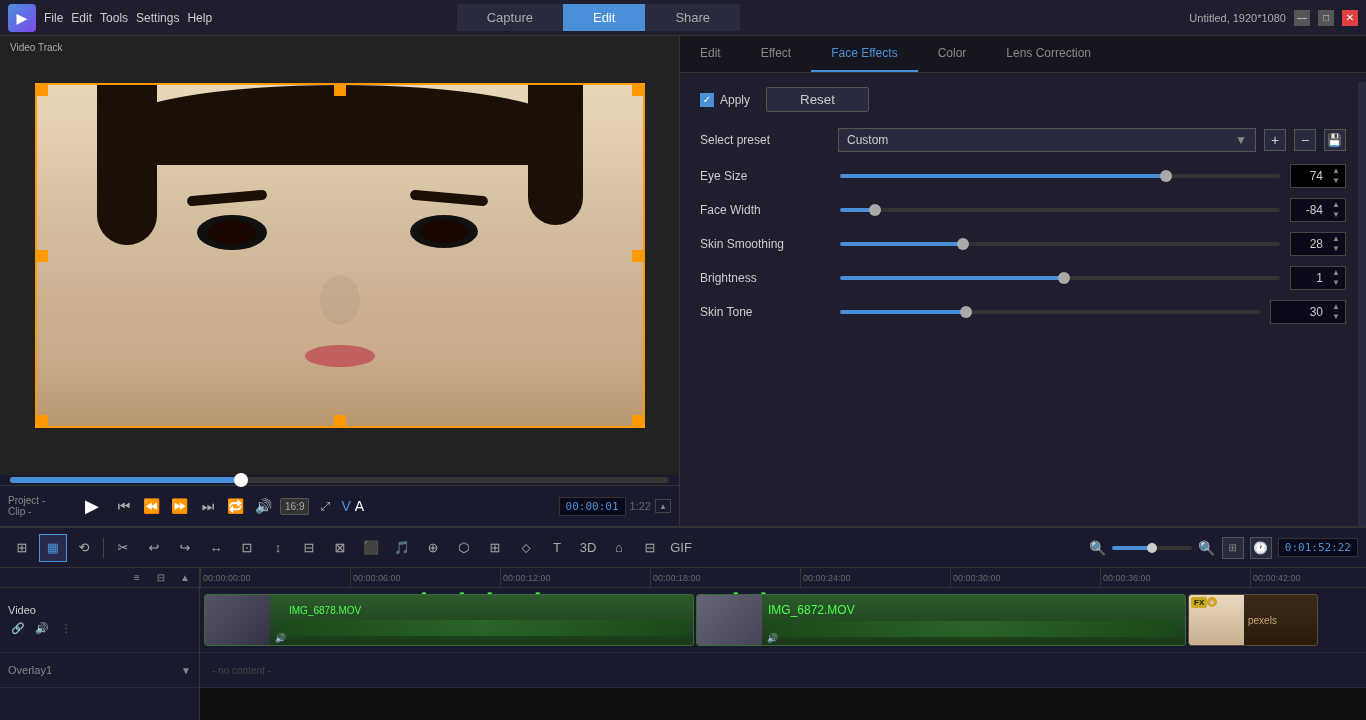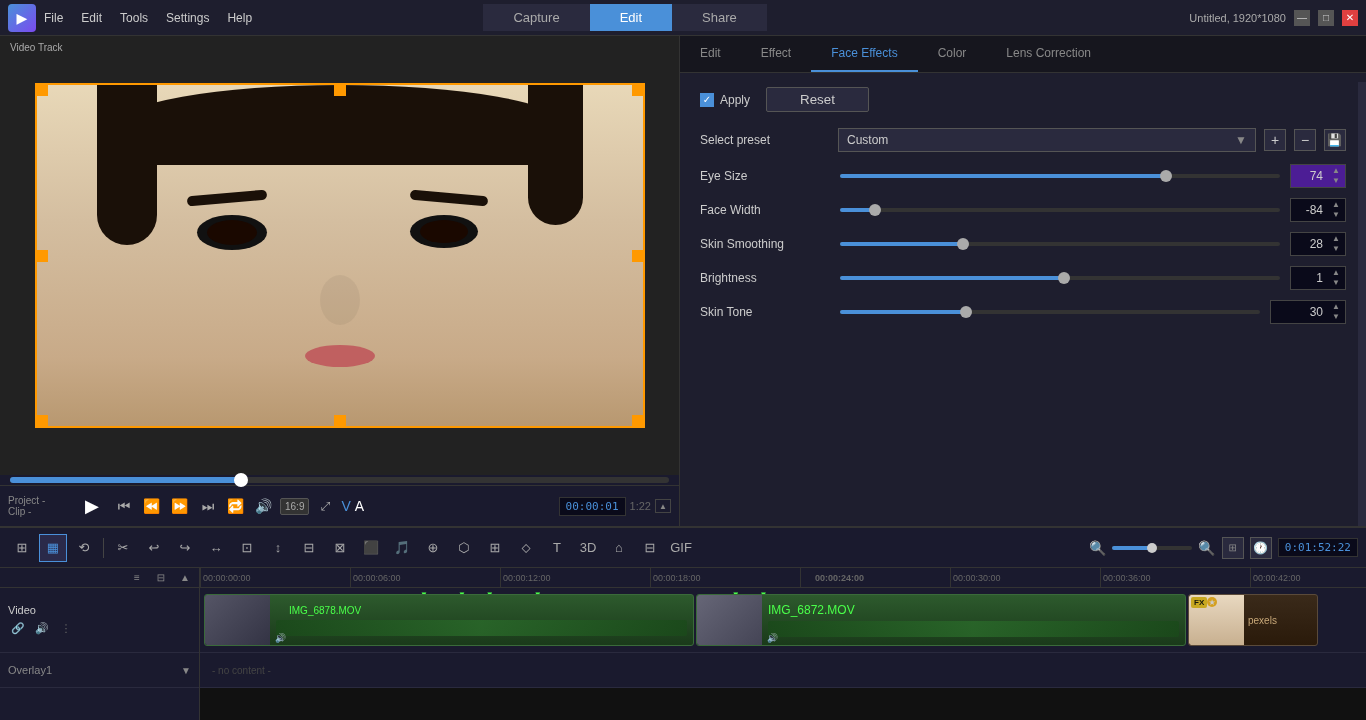--- a/index.html
+++ b/index.html
@@ -4,21 +4,21 @@
   <style>
     * { margin: 0; padding: 0; box-sizing: border-box; }
     body { background: #1a1a2e; color: #ccc; font-family: 'Segoe UI', Arial, sans-serif; font-size: 12px; width: 1366px; height: 720px; overflow: hidden; }
     .menu-item { color: #ccc; cursor: pointer; font-size: 12px; }
   </style>
 </head>
 <body>
 
 <div style="display:flex; align-items:center; background:#1e1e2e; height:36px; padding:0 8px; border-bottom:1px solid #333; position:relative; z-index:100;">
   <div style="width:28px;height:28px;background:linear-gradient(135deg,#4a90d9,#7b4af0);border-radius:4px;display:flex;align-items:center;justify-content:center;color:#fff;font-size:14px;margin-right:8px;">▶</div>
-  <div style="display:flex;gap:18px;margin-right:20px;align-items:flex-end;">
+  <div style="display:flex;gap:8px;margin-right:20px;align-items:flex-end;">
     <span class="menu-item">File</span>
     <span class="menu-item">Edit</span>
     <span class="menu-item">Tools</span>
     <span class="menu-item">Settings</span>
     <span class="menu-item">Help</span>
   </div>
   <div style="display:flex;gap:0;margin:0 auto;">
     <button style="padding:6px 30px;background:#2a2a3e;color:#aaa;border:none;cursor:pointer;font-size:13px;">Capture</button>
     <button style="padding:6px 30px;background:#4a90d9;color:#fff;border:none;cursor:pointer;font-size:13px;">Edit</button>
     <button style="padding:6px 30px;background:#2a2a3e;color:#aaa;border:none;cursor:pointer;font-size:13px;">Share</button>
@@ -137,21 +137,21 @@
         <button style="width:22px;height:22px;background:#2a2a3e;border:1px solid #555;color:#ccc;cursor:pointer;display:flex;align-items:center;justify-content:center;font-size:14px;">−</button>
         <button style="width:22px;height:22px;background:#2a2a3e;border:1px solid #555;color:#ccc;cursor:pointer;display:flex;align-items:center;justify-content:center;font-size:12px;">💾</button>
       </div>
 
       <div style="display:flex;align-items:center;margin-bottom:10px;gap:10px;">
         <span style="width:130px;color:#ccc;font-size:12px;">Eye Size</span>
         <div style="flex:1;height:4px;background:#333;border-radius:2px;position:relative;cursor:pointer;">
           <div style="width:74%;height:100%;background:#4a90d9;border-radius:2px;"></div>
           <div style="position:absolute;right:calc(26% - 6px);top:50%;transform:translateY(-50%);width:12px;height:12px;background:#aaa;border-radius:50%;"></div>
         </div>
-        <div style="display:flex;align-items:center;background:#4c1d95;border:1px solid #444;width:56px;">
+        <div style="display:flex;align-items:center;background:#000000;border:1px solid #444;width:56px;">
           <span style="flex:1;text-align:right;padding:2px 4px;color:#ccc;font-size:12px;">74</span>
           <div style="display:flex;flex-direction:column;padding:1px 2px;">
             <button style="width:14px;height:10px;background:none;border:none;color:#888;cursor:pointer;font-size:8px;line-height:1;">▲</button>
             <button style="width:14px;height:10px;background:none;border:none;color:#888;cursor:pointer;font-size:8px;line-height:1;">▼</button>
           </div>
         </div>
       </div>
 
       <div style="display:flex;align-items:center;margin-bottom:10px;gap:10px;">
         <span style="width:130px;color:#ccc;font-size:12px;">Face Width</span>
@@ -287,21 +287,21 @@
     </div>
 
     <div style="flex:1;overflow-x:auto;background:#111;position:relative;">
 
       <div style="height:20px;background:#1a1a2e;display:flex;align-items:center;border-bottom:1px solid #333;min-width:1200px;">
         <div style="display:flex;width:100%;font-size:9px;color:#666;">
           <div style="width:150px;border-left:1px solid #333;padding-left:2px;height:20px;display:flex;align-items:center;">00:00:00:00</div>
           <div style="width:150px;border-left:1px solid #333;padding-left:2px;height:20px;display:flex;align-items:center;">00:00:06:00</div>
           <div style="width:150px;border-left:1px solid #333;padding-left:2px;height:20px;display:flex;align-items:center;">00:00:12:00</div>
           <div style="width:150px;border-left:1px solid #333;padding-left:2px;height:20px;display:flex;align-items:center;">00:00:18:00</div>
-          <div style="width:150px;border-left:1px solid #333;padding-left:14px;height:20px;display:flex;align-items:center;font-weight:bold;">00:00:24:00</div>
+          <div style="width:150px;border-left:1px solid #333;padding-left:2px;height:20px;display:flex;align-items:center;">00:00:24:00</div>
           <div style="width:150px;border-left:1px solid #333;padding-left:2px;height:20px;display:flex;align-items:center;">00:00:30:00</div>
           <div style="width:150px;border-left:1px solid #333;padding-left:2px;height:20px;display:flex;align-items:center;">00:00:36:00</div>
           <div style="width:150px;border-left:1px solid #333;padding-left:2px;height:20px;display:flex;align-items:center;">00:00:42:00</div>
         </div>
       </div>
 
       <div style="height:65px;background:#1a1a2e;border-bottom:1px solid #2a2a3e;display:flex;align-items:center;padding:4px;gap:2px;min-width:1200px;position:relative;">
 
         <div style="position:absolute;top:2px;left:0;right:0;display:flex;gap:0;">
           <div style="color:#4aff4a;font-size:8px;margin-left:220px;">▼</div>

